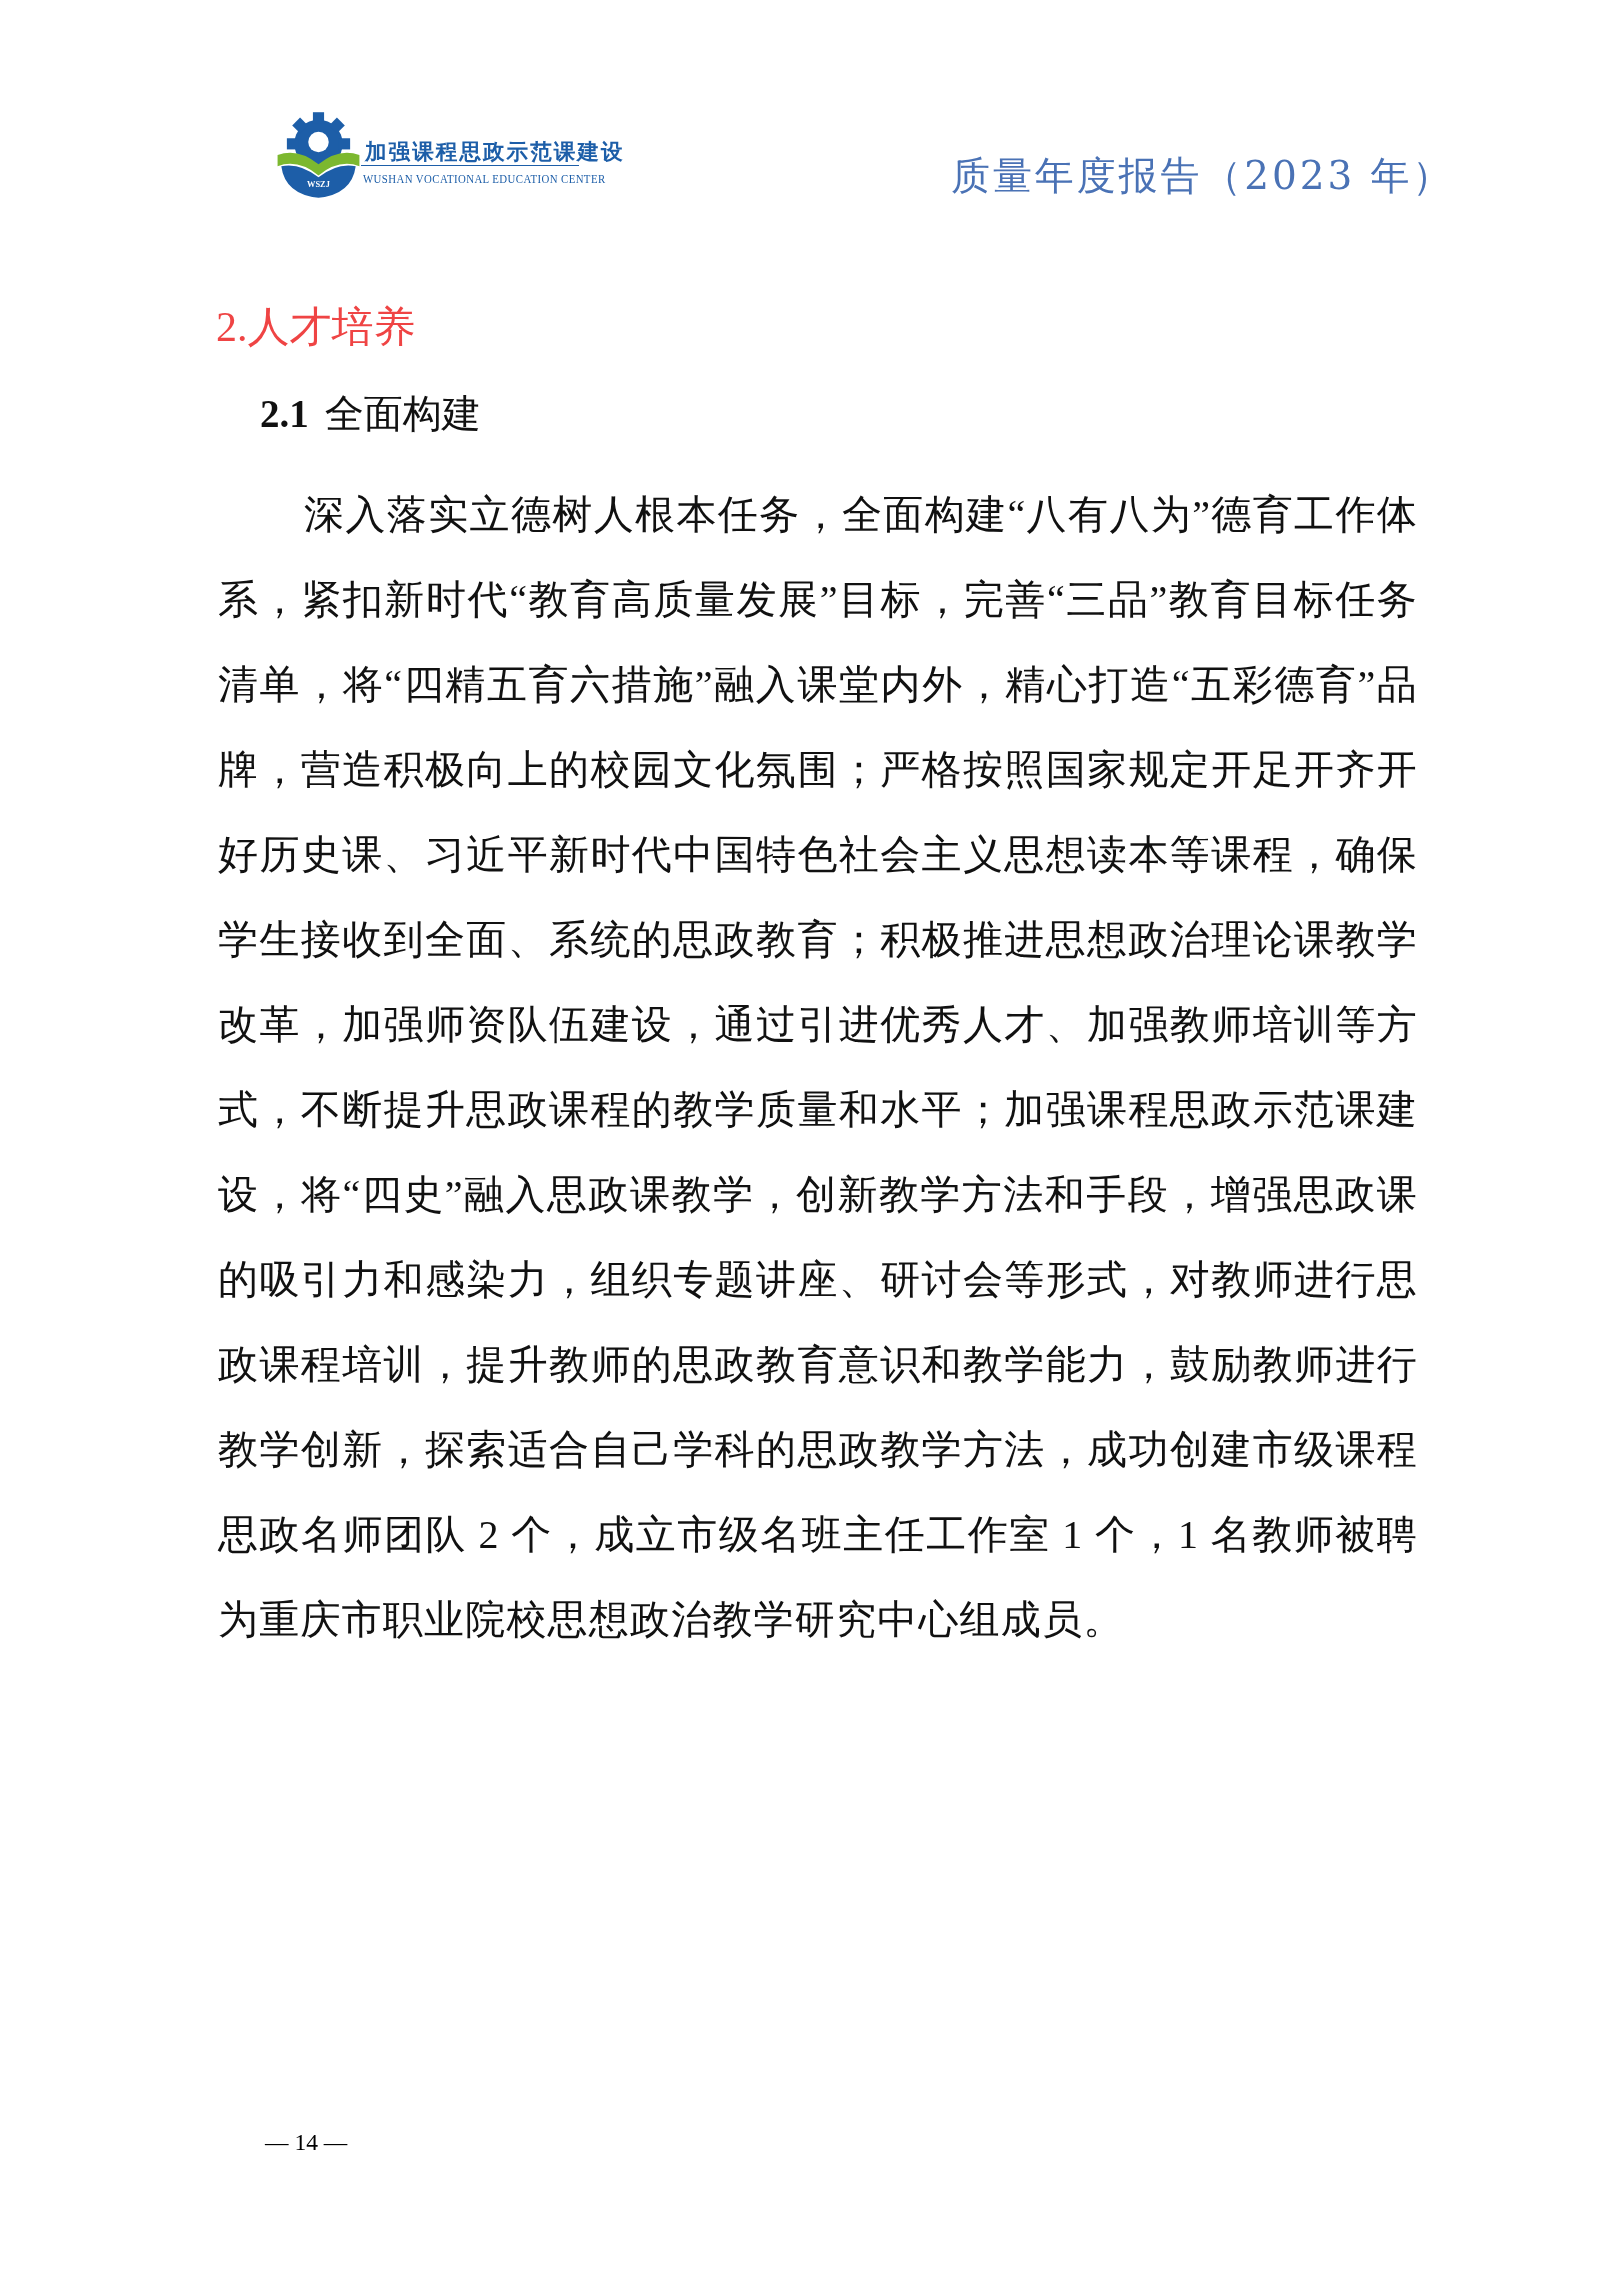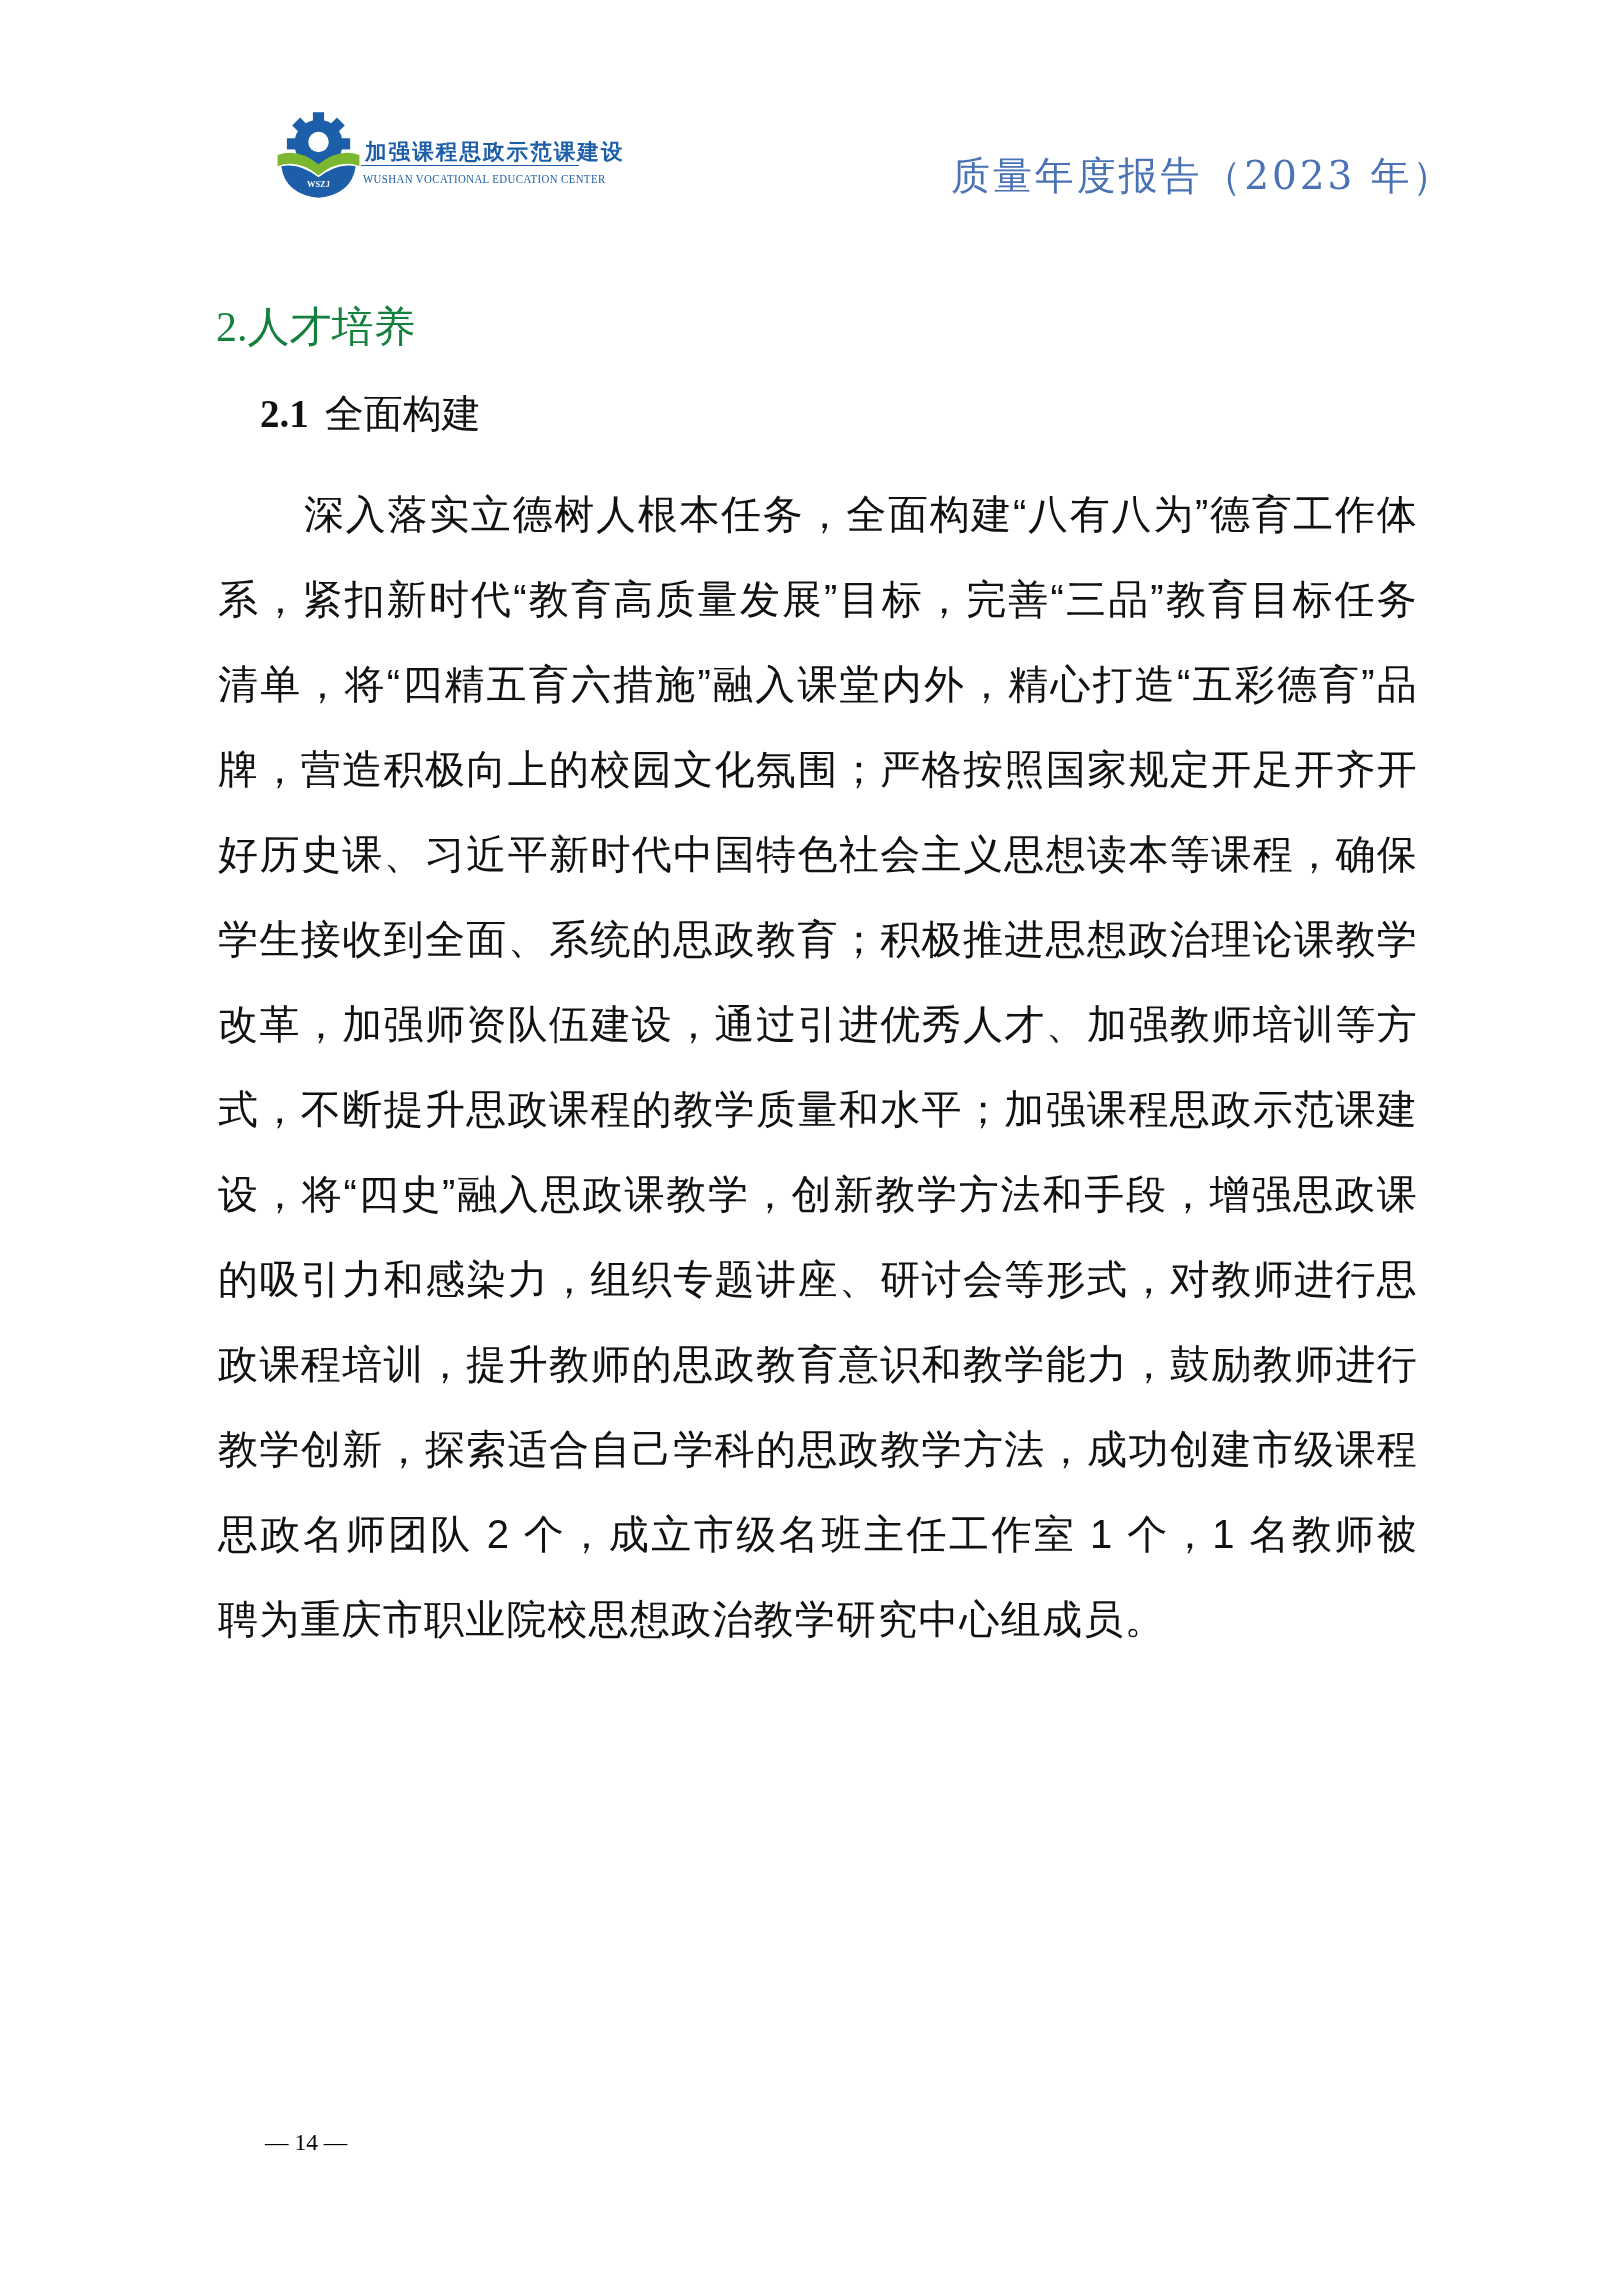--- a/index.html
+++ b/index.html
@@ -6,29 +6,29 @@
     body { width: 1621px; height: 2293px; position: relative; overflow: hidden;
            font-family: "DejaVu Serif", "Liberation Serif", serif; color: #111; }
     .header-logo { position: absolute; left: 272px; top: 110px; width: 93px; height: 90px; }
     .logo-cn { position: absolute; left: 365px; top: 137px; font-size: 21.6px; color: #1d5ea8;
                font-family: "DejaVu Sans", sans-serif; letter-spacing: 2px; font-weight: bold; white-space: nowrap; }
     .logo-rule { position: absolute; left: 361px; top: 165px; width: 218px; height: 1px; background: #1d5ea8; }
     .logo-en { position: absolute; left: 363px; top: 171px; font-size: 13.2px; color: #1d5ea8;
                font-family: "Liberation Serif", serif; white-space: nowrap; transform: scaleX(0.82); transform-origin: left top; letter-spacing: 0.5px; }
     .report-title { position: absolute; left: 951px; top: 149px; font-size: 39px; color: #4a72b5;
                     font-family: "DejaVu Serif", serif; white-space: nowrap; letter-spacing: 2.9px; }
-    .h1 { position: absolute; left: 216px; top: 299px; font-size: 42px; white-space: nowrap; color: #15803d;
+    .h1 { position: absolute; left: 216px; top: 299px; font-size: 42px; white-space: nowrap; color: #ef4444;
           font-family: "DejaVu Sans", sans-serif; }
     .h1 .num { font-family: "Liberation Serif", serif; font-weight: normal; }
     .h2 { position: absolute; left: 260px; top: 387px; font-size: 39px; white-space: nowrap; color: #111;
           font-family: "DejaVu Sans", sans-serif; }
     .h2 .num { font-family: "Liberation Serif", serif; font-weight: bold; margin-right: 16px; }
     .body-text { position: absolute; left: 218px; top: 472px; width: 1200px;
                  font-size: 40px; line-height: 85px; text-align: justify; text-indent: 86px;
-                 font-family: Liberation Sans, sans-serif; color: #111; letter-spacing: 1.2px; }
+                 font-family: Liberation Serif, serif; color: #111; letter-spacing: 1.2px; }
     .page-num { position: absolute; left: 265px; top: 2129px; font-size: 23.5px;
                 font-family: "Liberation Serif", serif; color: #000000; white-space: nowrap; }
   </style>
 </head>
 <body>
 
 <div>
   <svg class="header-logo" viewBox="0 0 100 96">
 
     <g fill="#1d5ea8">

